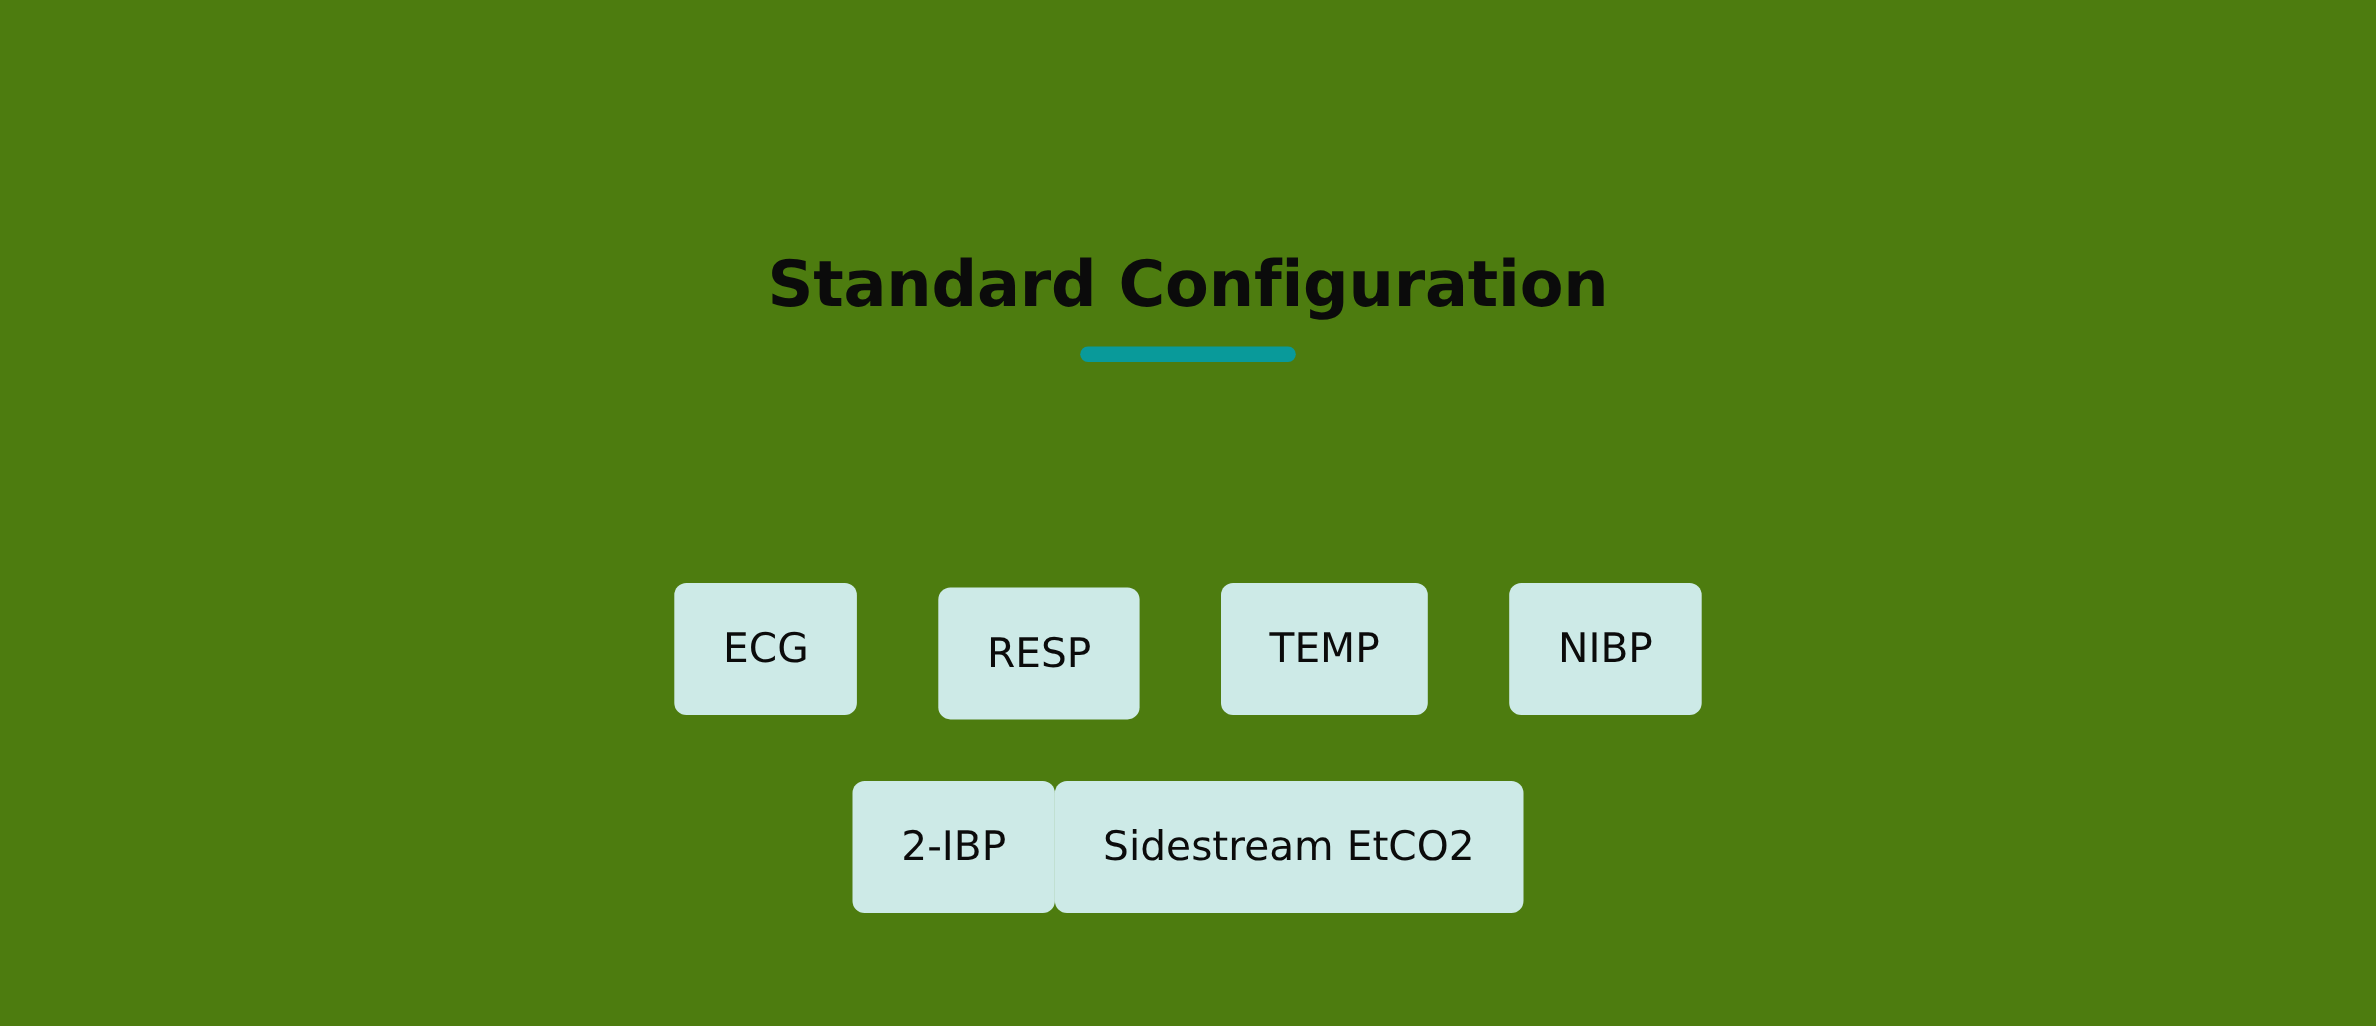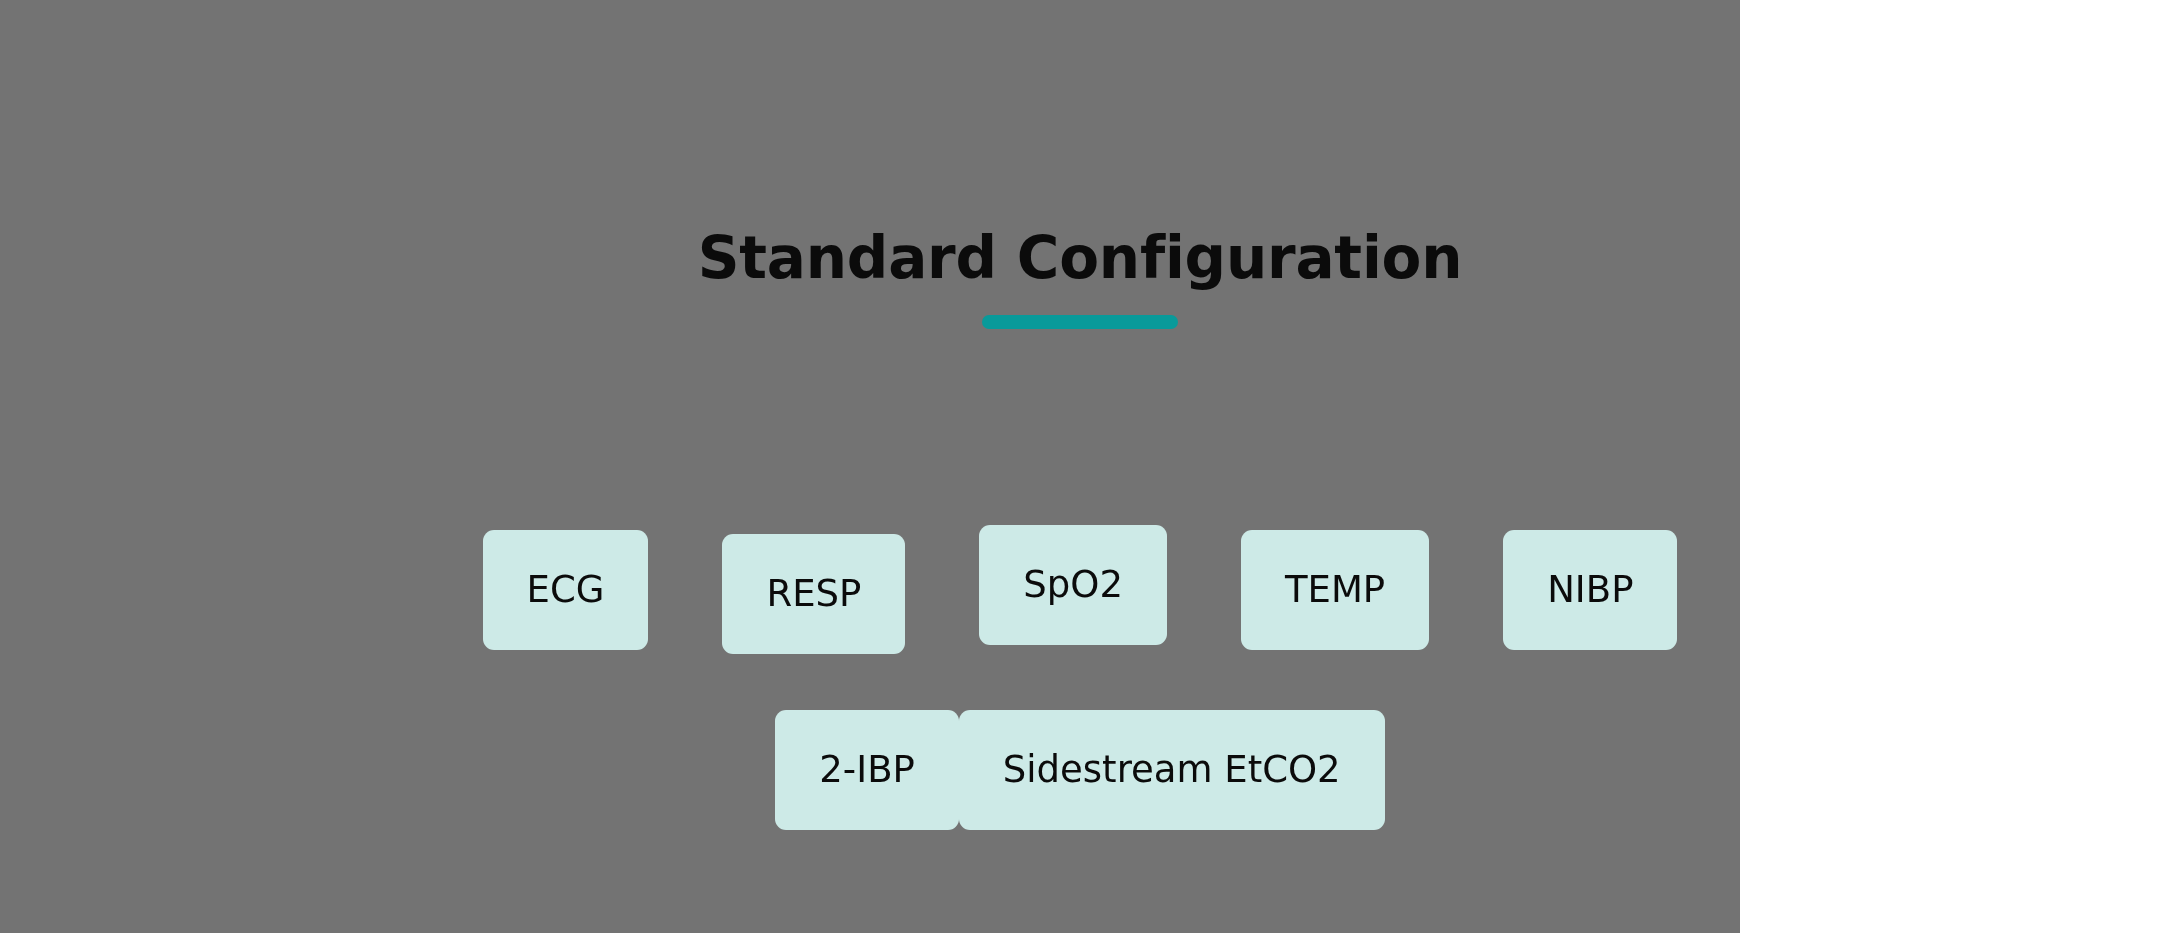--- a/index.html
+++ b/index.html
@@ -9,23 +9,23 @@
   body {
     width: 2160px;
     height: 933px;
     background: #ffffff;
     font-family: "DejaVu Sans", "Liberation Sans", sans-serif;
     overflow: hidden;
   }
 
   .slide {
     position: relative;
-    width: 1740px;
+    width: 2160px;
     height: 933px;
-    background: #737373;
+    background: #4d7c0f;
     box-sizing: border-box;
   }
 
   
   .header {
     position: absolute;
     top: 228px;
     left: 0;
     width: 2160px;
     text-align: center;
@@ -118,23 +118,20 @@
     <div class="chip-row chip-row-primary">
 
       <div class="chip">
         <span class="chip-label">ECG</span>
       </div>
 
       <div class="chip nudge-down">
         <span class="chip-label">RESP</span>
       </div>
 
-      <div class="chip nudge-up">
-        <span class="chip-label">SpO2</span>
-      </div>
 
 
       <div class="chip">
         <span class="chip-label">TEMP</span>
       </div>
 
       <div class="chip">
         <span class="chip-label">NIBP</span>
       </div>
 

